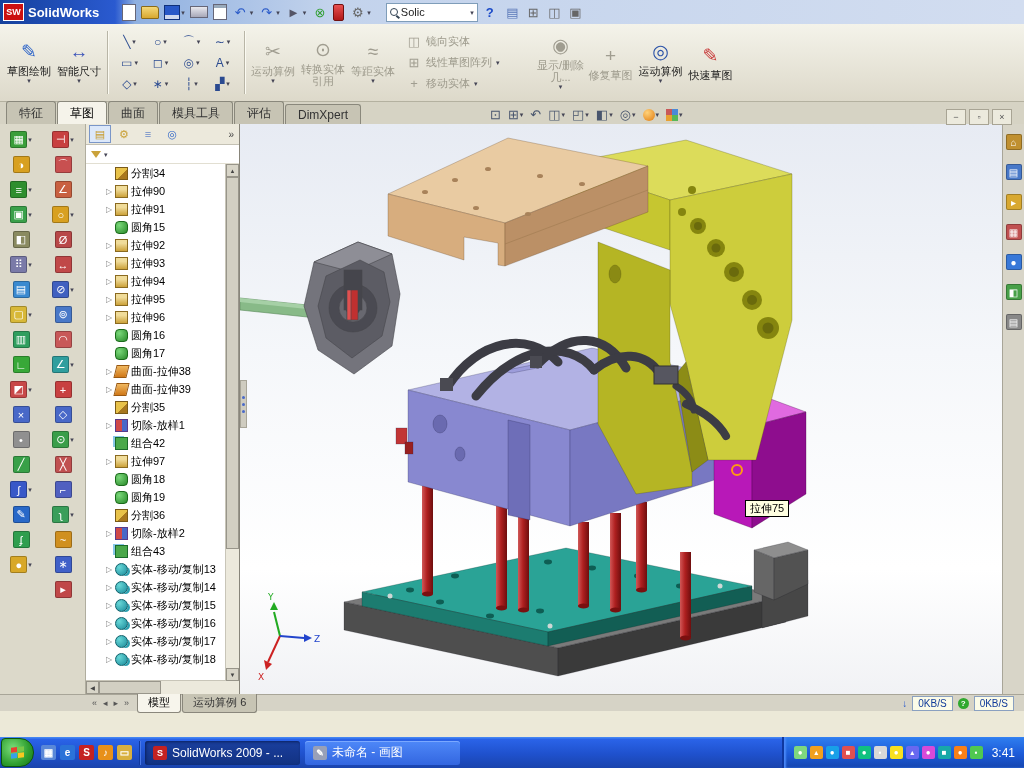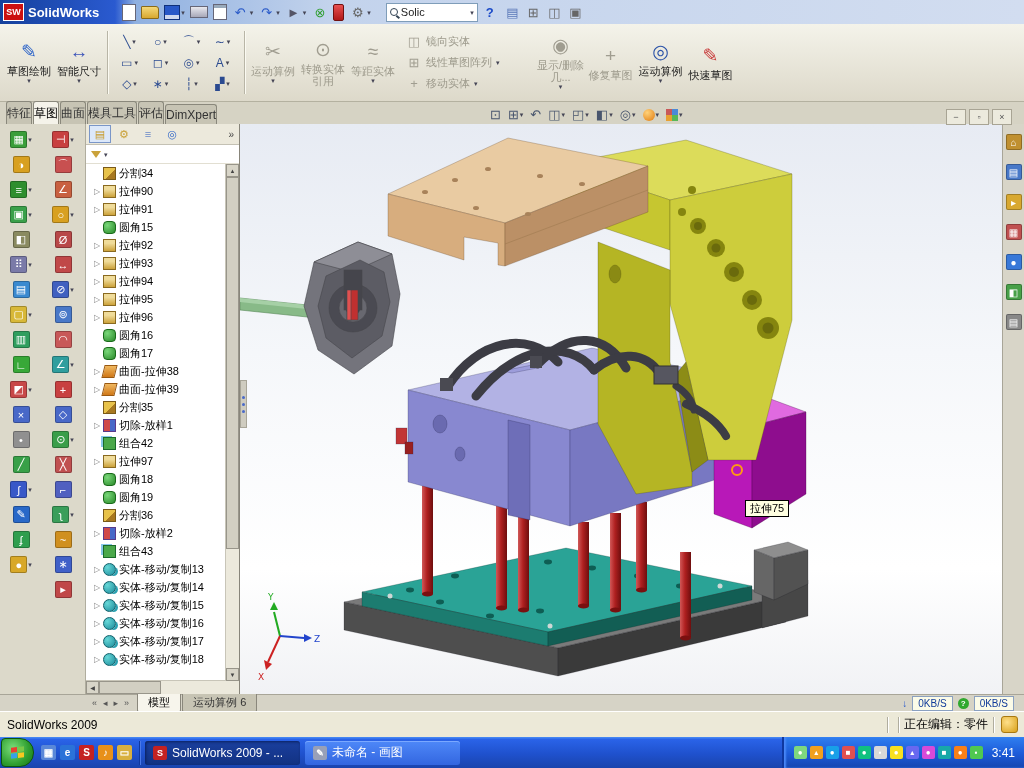--- a/index.html
+++ b/index.html
@@ -48,21 +48,21 @@
   #stack{display:flex;flex-direction:column;justify-content:center;gap:1px;margin:0 4px;z-index:1;}
   .stack-btn{display:flex;align-items:center;gap:4px;height:20px;padding:0 4px;font-size:11px;color:#9d9a8c;white-space:nowrap;}
   .stack-btn .sicon{font-size:13px;width:16px;text-align:center;}
   .lbl{word-break:break-all;max-width:48px;}
   #midbtns,#rightbtns{display:flex;z-index:1;}
   #rightbtns{margin-left:28px;}
 
   
   #tabbar{position:absolute;top:102px;left:0;width:1024px;height:22px;background:#d6d3c4;
     border-bottom:1px solid #98958a;display:flex;align-items:flex-end;}
-  .ctab{padding:3px 0 2px;border:1px solid #8a887c;border-bottom:none;background:#c7c4b4;
+  .ctab{padding:3px 12px 2px;border:1px solid #8a887c;border-bottom:none;background:#c7c4b4;
     margin-right:1px;border-radius:3px 3px 0 0;color:#333;white-space:nowrap;}
   .ctab.active{background:#f5f3ea;color:#000;}
   .ctab:first-child{margin-left:6px;}
 
   
   #hud{position:absolute;top:106px;left:488px;display:flex;align-items:center;gap:3px;z-index:6;}
   .hud-btn{display:flex;align-items:center;gap:1px;padding:1px 2px;color:#49566e;font-size:13px;}
   .hud-ball{width:12px;height:12px;border-radius:50%;background:radial-gradient(circle at 35% 30%,#ffd27a,#e07b10);display:inline-block;}
   .hud-scene{width:12px;height:12px;background:conic-gradient(#4a8ad8 0 25%,#58b858 0 50%,#e8a030 0 75%,#c85858 0);display:inline-block;}
   #winctl{position:absolute;top:109px;left:946px;display:flex;gap:3px;z-index:6;}
@@ -80,21 +80,21 @@
   
   #treepanel{position:absolute;top:124px;left:86px;width:154px;height:570px;background:#fff;
     border-right:1px solid #88857a;box-sizing:border-box;}
   .tp-tabs{height:20px;background:#ece9dc;border-bottom:1px solid #c4c1b4;display:flex;align-items:center;gap:2px;padding:0 3px;}
   .tp-tab{width:20px;height:16px;display:flex;align-items:center;justify-content:center;font-size:11px;border:1px solid transparent;}
   .tp-tab.active{border:1px solid #7a96c8;background:#dce8fa;}
   .tp-chevron{margin-left:auto;font-size:10px;color:#444;padding-right:2px;}
   .tp-filter{height:18px;display:flex;align-items:center;gap:3px;padding:0 5px;border-bottom:1px solid #e2dfd2;}
   .funnel{width:0;height:0;border-left:5px solid transparent;border-right:5px solid transparent;border-top:7px solid #caa23a;}
   #tree{position:absolute;top:40px;left:0;right:13px;bottom:13px;overflow:hidden;}
-  .trow{height:18px;display:flex;align-items:center;padding-left:8px;white-space:nowrap;font-size:11px;color:#000;}
+  .trow{height:18px;display:flex;align-items:center;padding-left:20px;white-space:nowrap;font-size:11px;color:#000;}
   .arr{width:9px;font-size:8px;color:#888;flex:none;}
   .ticon{width:13px;height:13px;margin-right:3px;flex:none;box-sizing:border-box;}
   .ti-split{background:linear-gradient(135deg,#e8c24a 55%,#a87820 55%);border:1px solid #7a5a18;}
   .ti-extrude{background:linear-gradient(180deg,#f0dc9a 30%,#cca23a);border:1px solid #8a6a20;}
   .ti-fillet{background:radial-gradient(circle at 30% 30%,#7ad87a,#2a8a2a);border:1px solid #1a6a1a;border-radius:4px;}
   .ti-surfext{background:linear-gradient(180deg,#f0b860,#d07818);border:1px solid #9a5810;transform:skewX(-14deg);}
   .ti-cutloft{background:linear-gradient(90deg,#d04848 50%,#4868c8 50%);border:1px solid #5a3a8a;}
   .ti-combine{background:#4aa84a;border:1px solid #1a6a2a;box-shadow:-3px -2px 0 -1px #88c8e8;}
   .ti-movecopy{background:radial-gradient(circle at 30% 30%,#68d8d8,#1a8a9a);border:1px solid #10606a;border-radius:50%;box-shadow:4px 2px 0 -2px #2aa0b0;}
   .vsb{position:absolute;top:40px;right:0;width:13px;bottom:13px;background:#ece9dc;border-left:1px solid #c8c5b8;}
@@ -903,30 +903,20 @@
         <div class="mtab">运动算例 6</div>
       </div>
     <div id="badges">
       <span class="barrow">↓</span>
       <span class="kbadge">0KB/S</span>
       <span class="bhelp">?</span>
       <span class="kbadge">0KB/S</span>
     </div>
   </div>
 
-  <div id="statusbar">
-    <span id="sb-left">SolidWorks 2009</span>
-    <div id="sb-right">
-      <span class="sb-sep"></span>
-        <span class="sb-sep"></span>
-      <span>正在编辑：零件</span>
-      <span class="sb-sep"></span>
-      <span class="sb-ic"></span>
-    </div>
-  </div>
 
   <div id="taskbar">
     <div id="orb">
       <span class="flag">
         <i style="background:#e84030"></i>
           <i style="background:#7ac848"></i>
         <i style="background:#38a0e8"></i>
           <i style="background:#f8c820"></i>
       </span>
     </div>

